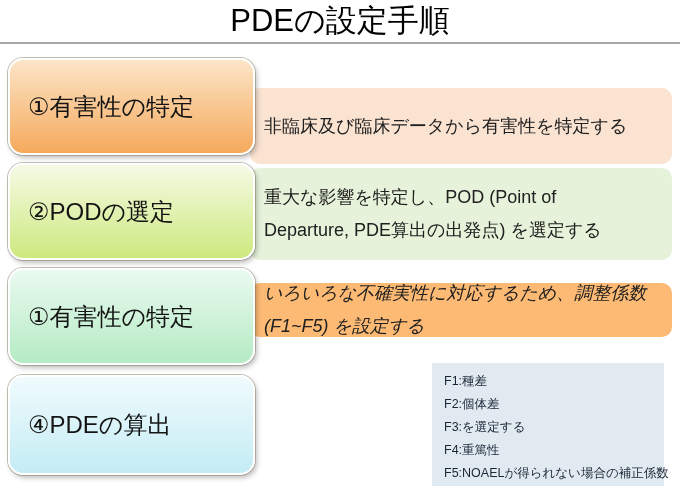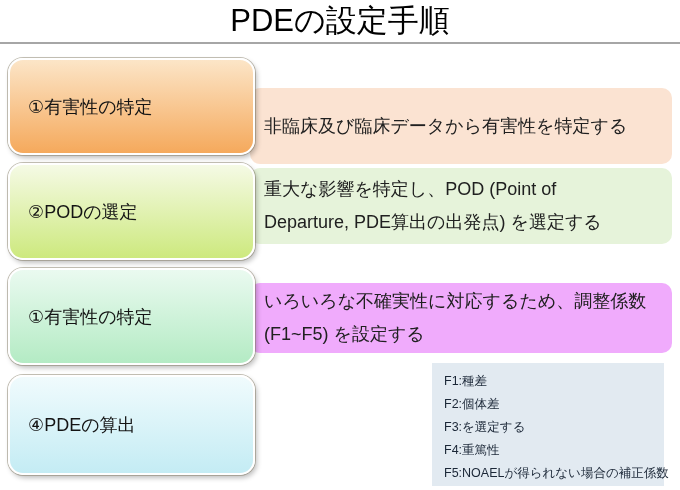--- a/index.html
+++ b/index.html
@@ -12,37 +12,37 @@
     text-align:center;font-size:31px;line-height:42px;color:#000;
   }
   .divider{
     position:absolute;top:42px;left:0;width:680px;height:0;
     border-top:2px solid #a6a6a6;
   }
   .step-box{
     position:absolute;left:8px;width:247px;box-sizing:border-box;
     border:2px solid #ffffff;border-radius:15px;z-index:2;
     display:flex;align-items:center;padding-left:18px;
-    font-size:18px;color:#141414;
+    font-size:24px;color:#141414;
     box-shadow:0 0 0 1px rgba(125,115,90,0.45), 2px 3px 5px rgba(0,0,0,0.25);
   }
   .step-box-1{top:58px;height:97px;background:linear-gradient(to bottom,#fce5c7,#f5a95c);}
   .step-box-2{top:163px;height:97px;background:linear-gradient(to bottom,#f5fae5,#cde97e);}
   .step-box-3{top:268px;height:97px;background:linear-gradient(to bottom,#eafaf0,#b4ebc4);}
   .step-box-4{top:375px;height:100px;background:linear-gradient(to bottom,#f0fbfd,#c4ecf4);}
   .desc-panel{
     position:absolute;left:250px;width:422px;box-sizing:border-box;
     border-radius:10px;z-index:1;
     display:flex;align-items:center;padding:0 14px;
     font-size:18px;line-height:33px;color:#202020;
     white-space:pre-line;
   }
   .desc-panel-1{top:88px;height:76px;background:#fbe3d2;}
-  .desc-panel-2{top:168px;height:76px;background:#e6f3da;}
-  .desc-panel-3{top:283px;height:70px;background:#f0abfc;}
+  .desc-panel-2{top:168px;height:92px;background:#e6f3da;}
+  .desc-panel-3{top:283px;height:54px;background:#fdba74;font-style:italic;}
   .factor-note{
     position:absolute;left:432px;top:363px;width:232px;height:123px;
     box-sizing:border-box;background:#e2eaf1;z-index:1;
     padding:7px 4px 0 12px;
     font-size:12.5px;line-height:23px;color:#1b2737;
   }
   .factor-item{white-space:nowrap;}
 </style>
 </head>
 <body>

